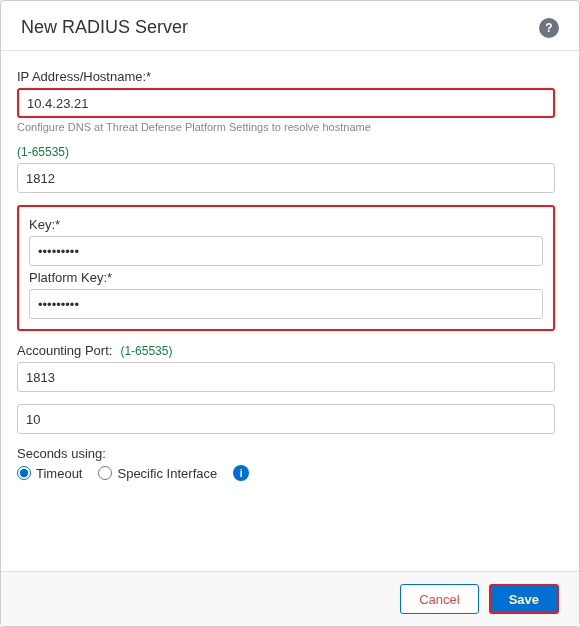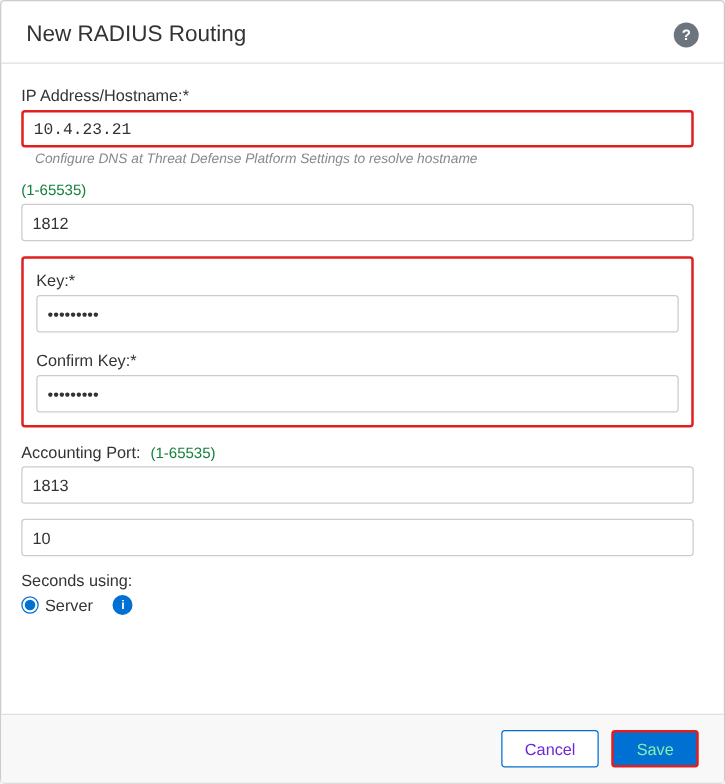--- a/index.html
+++ b/index.html
@@ -71,40 +71,37 @@
       height: 30px;
       border: 1px solid #ccc;
       border-radius: 3px;
       padding: 0 8px;
       font-size: 13px;
       color: #333;
       outline: none;
     }
     .input-highlight {
       border: 2px solid #e02020 !important;
-      font-family: Liberation Mono, monospace;
     }
     .key-section {
       border: 2px solid #e02020;
       border-radius: 3px;
       padding: 10px 10px 10px 10px;
       margin-bottom: 12px;
     }
     .key-section .form-group {
-      margin-bottom: 15px;
+      margin-bottom: 4px;
     }
     .key-section .form-group:last-child {
       margin-bottom: 0;
     }
     .hint-text {
       font-size: 11px;
       color: #888;
-      font-style: italic;
       margin-top: 3px;
-      margin-left: 11px;
     }
     .radio-group {
       display: flex;
       align-items: center;
       gap: 16px;
       margin-top: 4px;
     }
     .radio-label {
       display: flex;
       align-items: center;
@@ -142,36 +139,37 @@
     .btn {
       height: 30px;
       padding: 0 18px;
       border-radius: 3px;
       font-size: 13px;
       cursor: pointer;
       border: 1px solid #ccc;
     }
     .btn-cancel {
       background: #fff;
-      color: #6d28d9;
+      color: #ef4444;
       border: 1px solid #0070d2;
     }
     .btn-save {
       background: #0070d2;
-      color: #86efac;
+      color: #fef9c3;
       border: 2px solid #e02020;
+      font-weight: bold;
     }
   </style>
 </head>
 <body>
 
 <div class="dialog">
 
   <div class="dialog-header">
-    <span class="dialog-title">New RADIUS Routing</span>
+    <span class="dialog-title">New RADIUS Server</span>
     <div class="help-icon">?</div>
   </div>
 
   <div class="dialog-body">
 
     <div class="form-group">
       <div class="form-label">
         <span>IP Address/Hostname:*</span>
       </div>
       <input class="form-input input-highlight" type="text" value="10.4.23.21" style="">
@@ -189,21 +187,21 @@
 
       <div class="form-group">
         <div class="form-label">
           <span>Key:*</span>
         </div>
         <input class="form-input" type="password" value="password1" style="">
       </div>
 
       <div class="form-group">
         <div class="form-label">
-          <span>Confirm Key:*</span>
+          <span>Platform Key:*</span>
         </div>
         <input class="form-input" type="password" value="password1" style="">
       </div>
     </div>
 
     <div class="form-group">
       <div class="form-label">
         <span>Accounting Port:</span>
         <span class="form-label-hint">(1-65535)</span>
       </div>
@@ -214,21 +212,25 @@
       <input class="form-input" type="text" value="10" style="">
     </div>
 
     <div class="form-group">
       <div class="form-label">
         <span>Seconds using:</span>
       </div>
       <div class="radio-group">
         <label class="radio-label">
           <input type="radio" name="connect" checked="" style="">
-          <span>Server</span>
+          <span>Timeout</span>
+        </label>
+        <label class="radio-label">
+          <input type="radio" name="connect" style="">
+          <span>Specific Interface</span>
         </label>
         <div class="info-icon">i</div>
       </div>
     </div>
 
   </div>
 
   <div class="dialog-footer">
     <button class="btn btn-cancel">Cancel</button>
     <button class="btn btn-save">Save</button>

